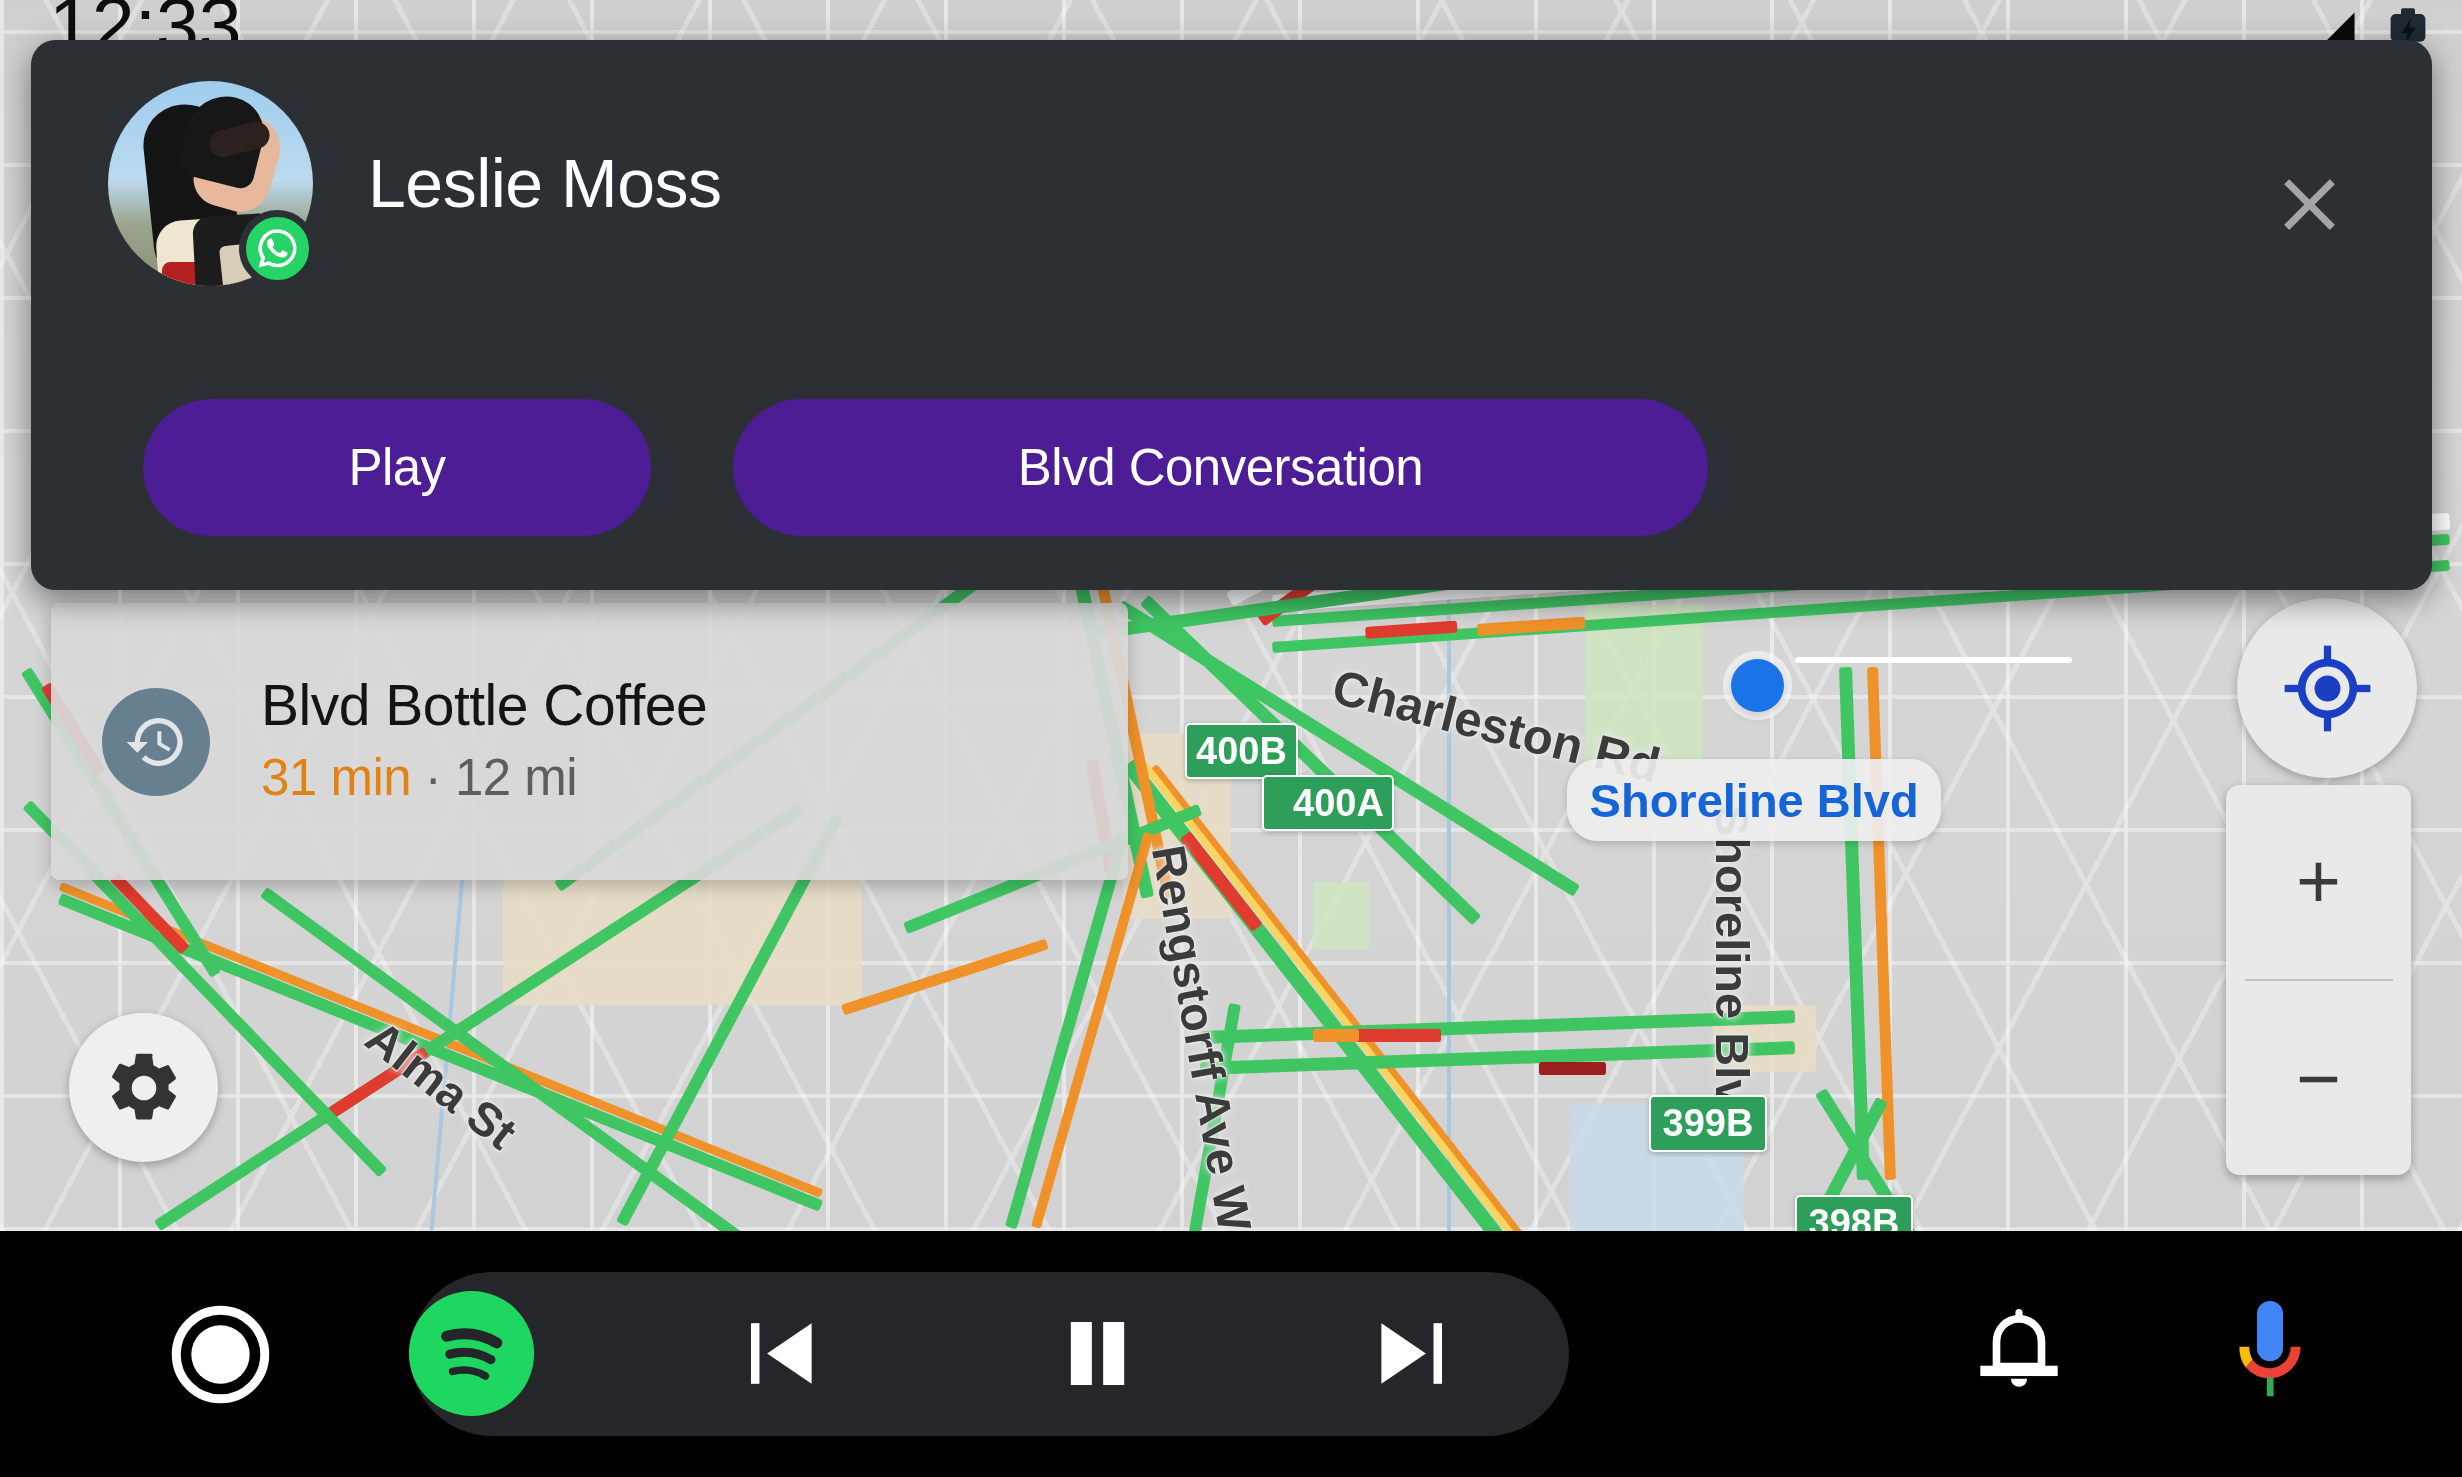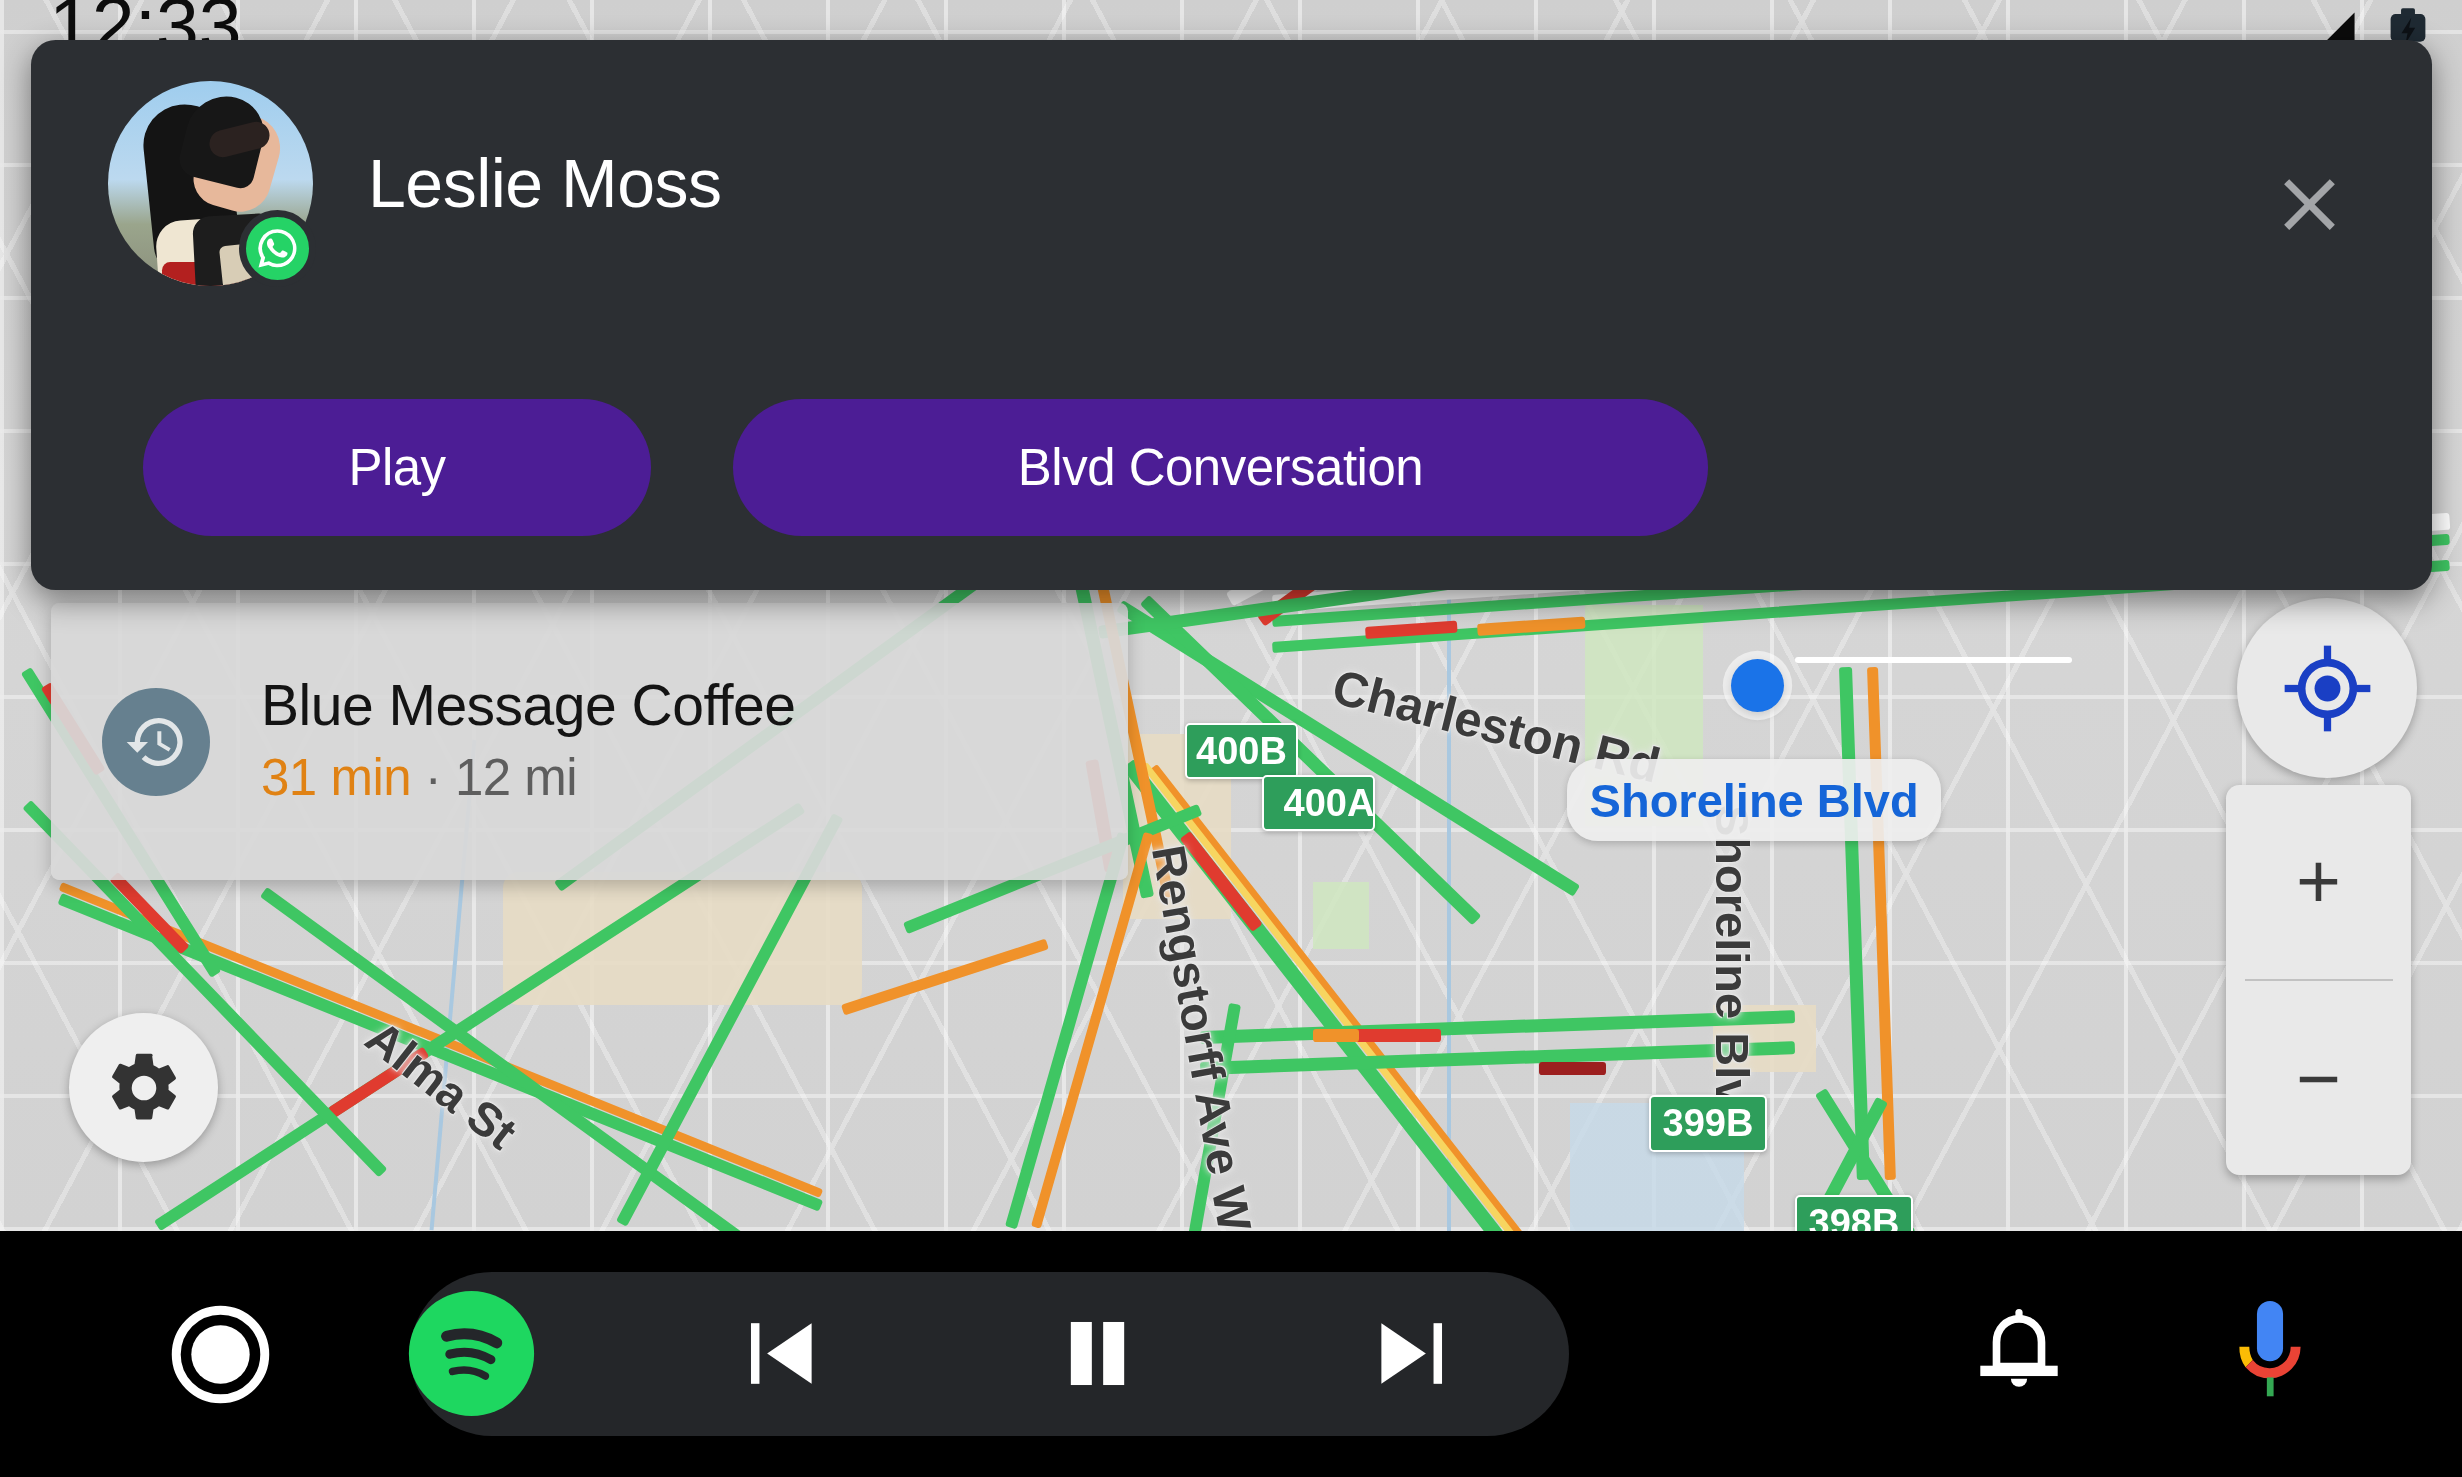--- a/index.html
+++ b/index.html
@@ -206,21 +206,21 @@
 
 
     <div class="maplbl" style="left:1329px; top:698px; font-size:49px; transform:rotate(14deg);">Charleston Rd</div>
     <div class="maplbl" style="left:1195px; top:841px; font-size:47px; transform:rotate(80deg); transform-origin:0 0;">Rengstorff Ave W</div>
     <div class="maplbl" style="left:354px; top:1057px; font-size:47px; transform:rotate(38deg);">Alma St</div>
     <div class="maplbl" style="left:1760px; top:805px; font-size:47px; transform:rotate(90deg); transform-origin:0 0;">Shoreline Blvd</div>
 
     <div class="exit" style="left:1185px; top:723px; width:113px; height:56px; font-size:38px;">
       <span>400B</span>
     </div>
-    <div class="exit" style="left:1262px; top:775px; width:113px; height:56px; font-size:38px;padding-left:21px;">
+    <div class="exit" style="left:1262px; top:775px; width:132px; height:56px; font-size:38px;padding-left:21px;">
       <span>400A</span>
     </div>
     <div class="exit" style="left:1649px; top:1095px; width:118px; height:57px; font-size:38px;">
       <span>399B</span>
     </div>
     <div class="exit" style="left:1795px; top:1195px; width:118px; height:57px; font-size:38px;">
       <span>398B</span>
     </div>
 
     <div class="loc-dot" style="left:1731px; top:659px;"></div>
@@ -269,21 +269,21 @@
   </div>
 
   <div id="suggestion">
     <div class="sug-ic">
       <svg width="64" height="64" viewBox="0 0 24 24">
         <path fill="#e2e6e8" d="M13 3a9 9 0 0 0-9 9H1l3.9 3.9.07.14L9 12H6a7 7 0 1 1 2.05 4.95l-1.42 1.42A9 9 0 1 0 13 3z"></path>
         <path fill="#e2e6e8" d="M12.5 8h1.5v4.25l3.5 2.08-.75 1.25L12.5 13z"></path>
       </svg>
     </div>
     <div class="sug-txt">
-      <div class="sug-title">Blue Message Coffee</div>
+      <div class="sug-title">Blvd Bottle Coffee</div>
       <div class="sug-sub">
         <span class="sug-eta">31 min</span><span class="sug-rest"> · </span><span class="sug-rest">12 mi</span>
       </div>
     </div>
   </div>
 
   <div id="notif">
     <div class="n-head">
       <div class="avatar-wrap">
         <div class="avatar">

